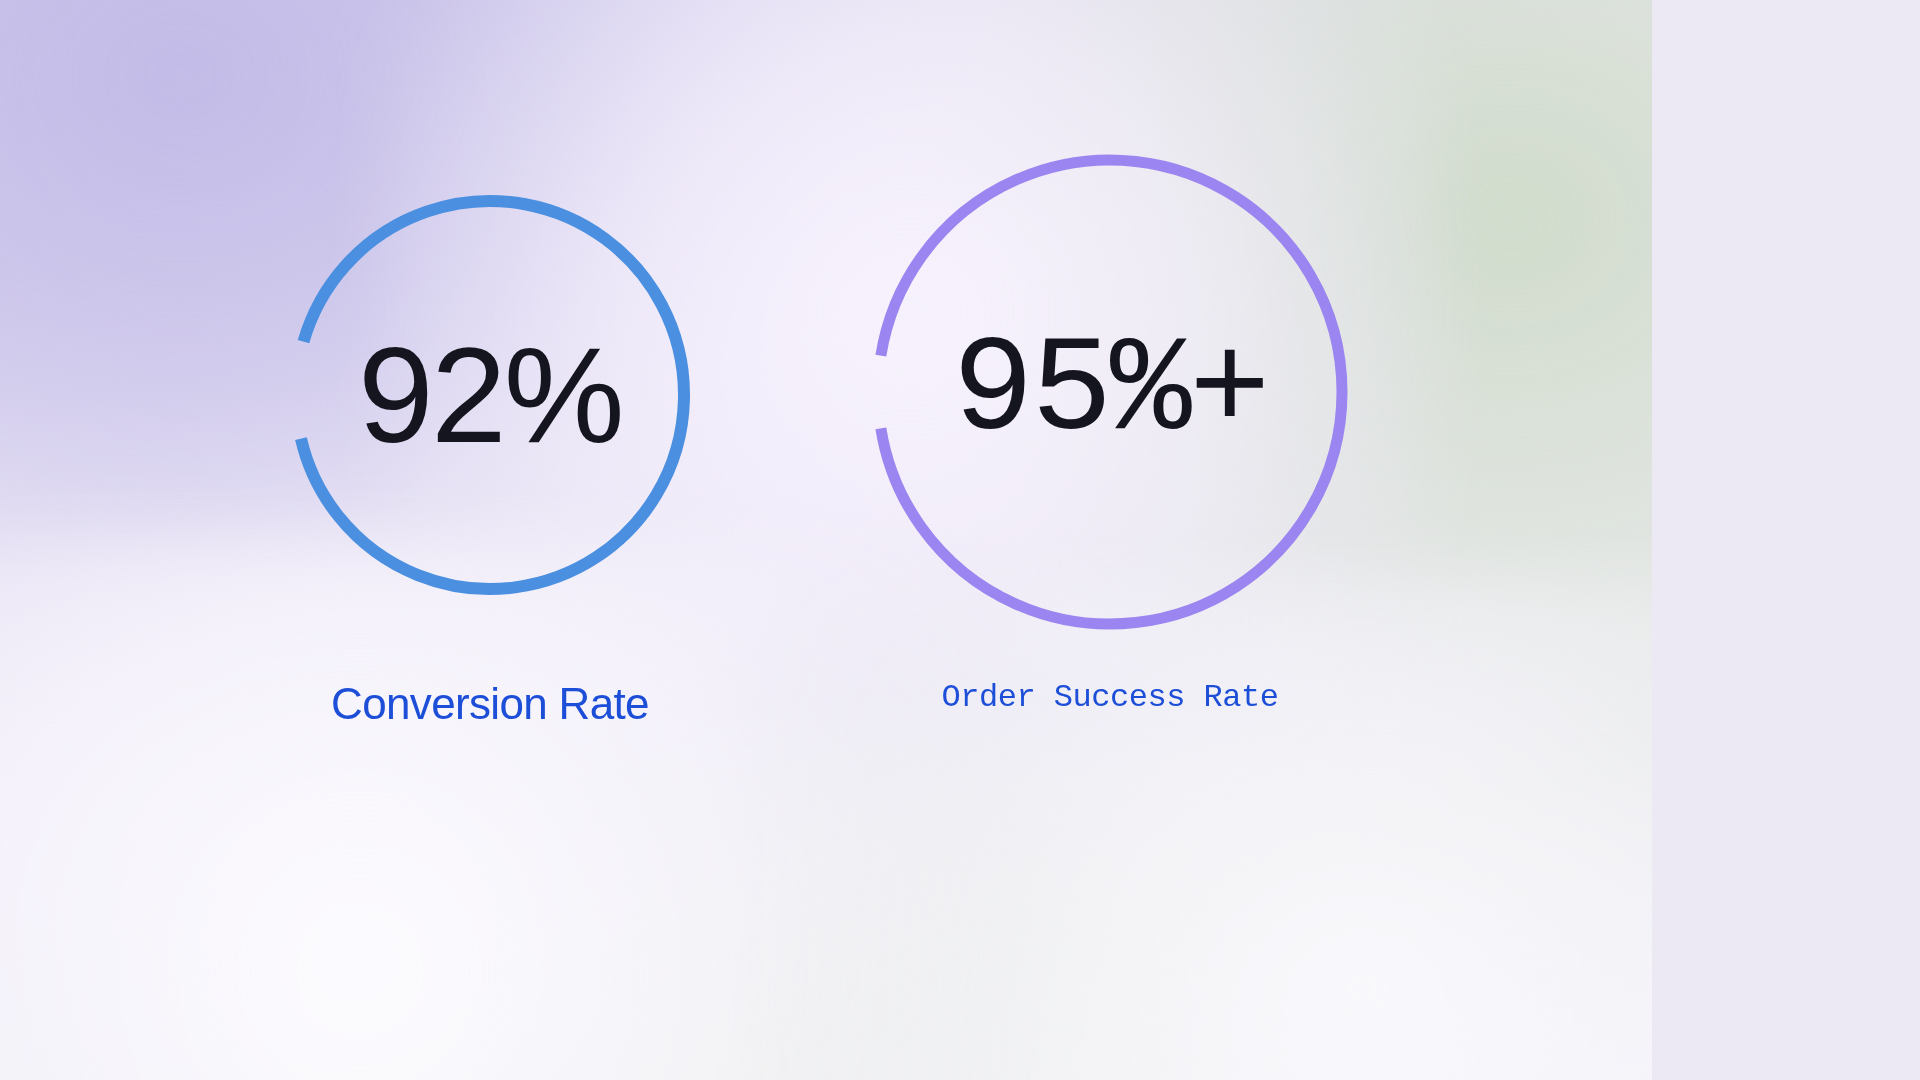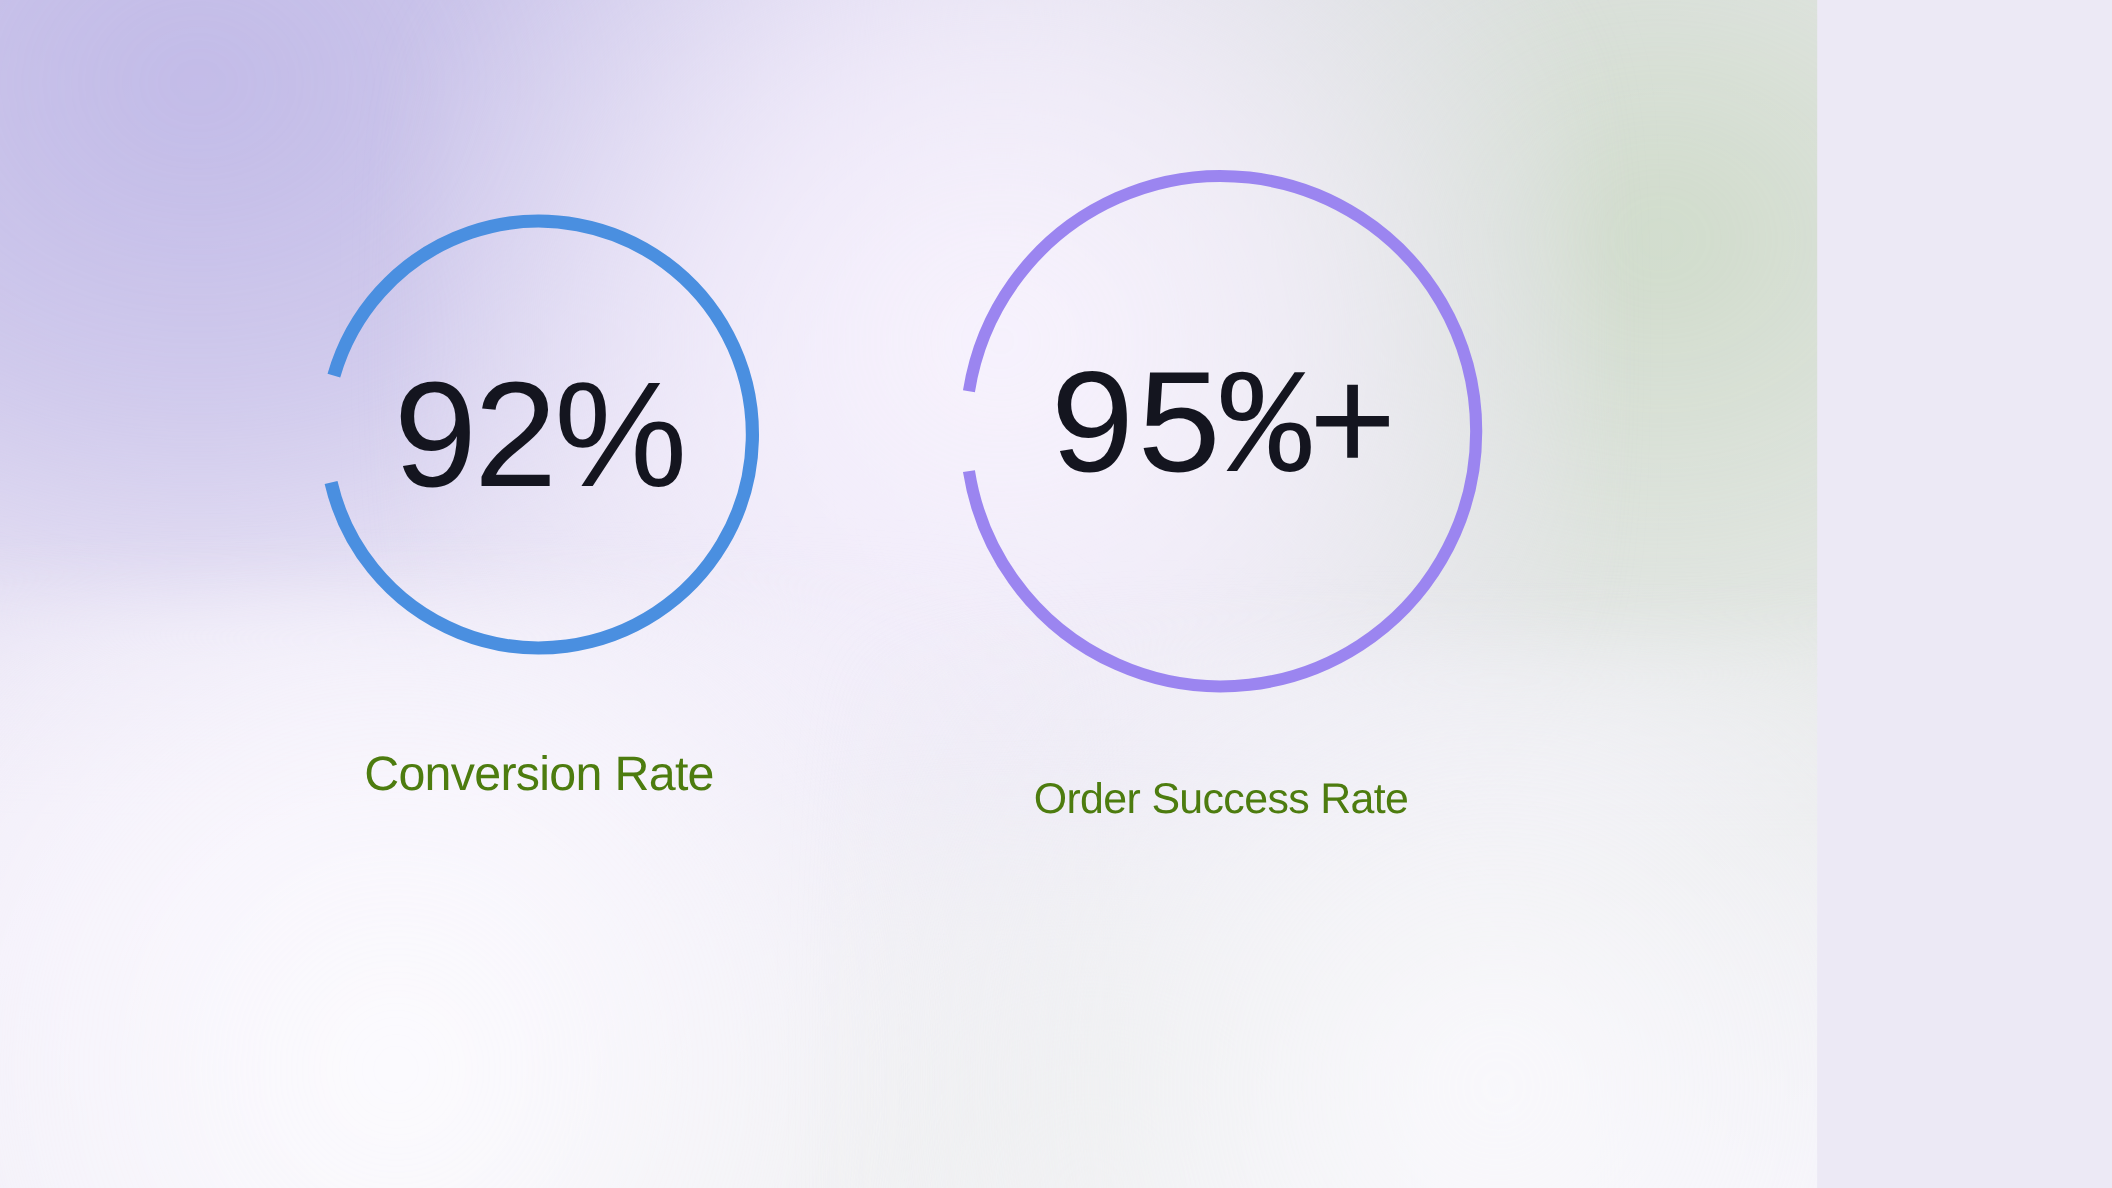--- a/index.html
+++ b/index.html
@@ -143,37 +143,37 @@
     color: #14151f;
     font-weight: 500;
     letter-spacing: -0.02em;
     line-height: 1;
     white-space: nowrap;
   }
   .metric-label {
     position: absolute;
     left: 50%;
     transform: translateX(-50%);
-    color: #4d7c0f;
+    color: #1d4ed8;
     font-weight: 500;
     letter-spacing: -0.015em;
     white-space: nowrap;
   }
 
   
   #metric-conversion { left: 290px; top: 195px; width: 400px; height: 400px; }
   #metric-conversion .gauge { width: 400px; height: 400px; }
   #metric-conversion .gauge-value { font-size: 136px; }
   #metric-conversion .metric-label { top: 484px; font-size: 44px; }
 
   
   #metric-order { left: 872px; top: 154px; width: 476px; height: 476px; }
   #metric-order .gauge { width: 476px; height: 476px; font-family: Liberation Mono, monospace; }
   #metric-order .gauge-value { font-size: 136px; }
-  #metric-order .metric-label { top: 551px; font-size: 39px; }
+  #metric-order .metric-label { top: 525px; font-size: 32px; font-family: Liberation Mono, monospace; }
 </style>
 </head>
 <body>
 
 <div id="stage">
 
   <div class="bg-base"></div>
   <div class="bg-blob-tl"></div>
   <div class="bg-blob-tr"></div>
   <div class="bg-blob-center"></div>

